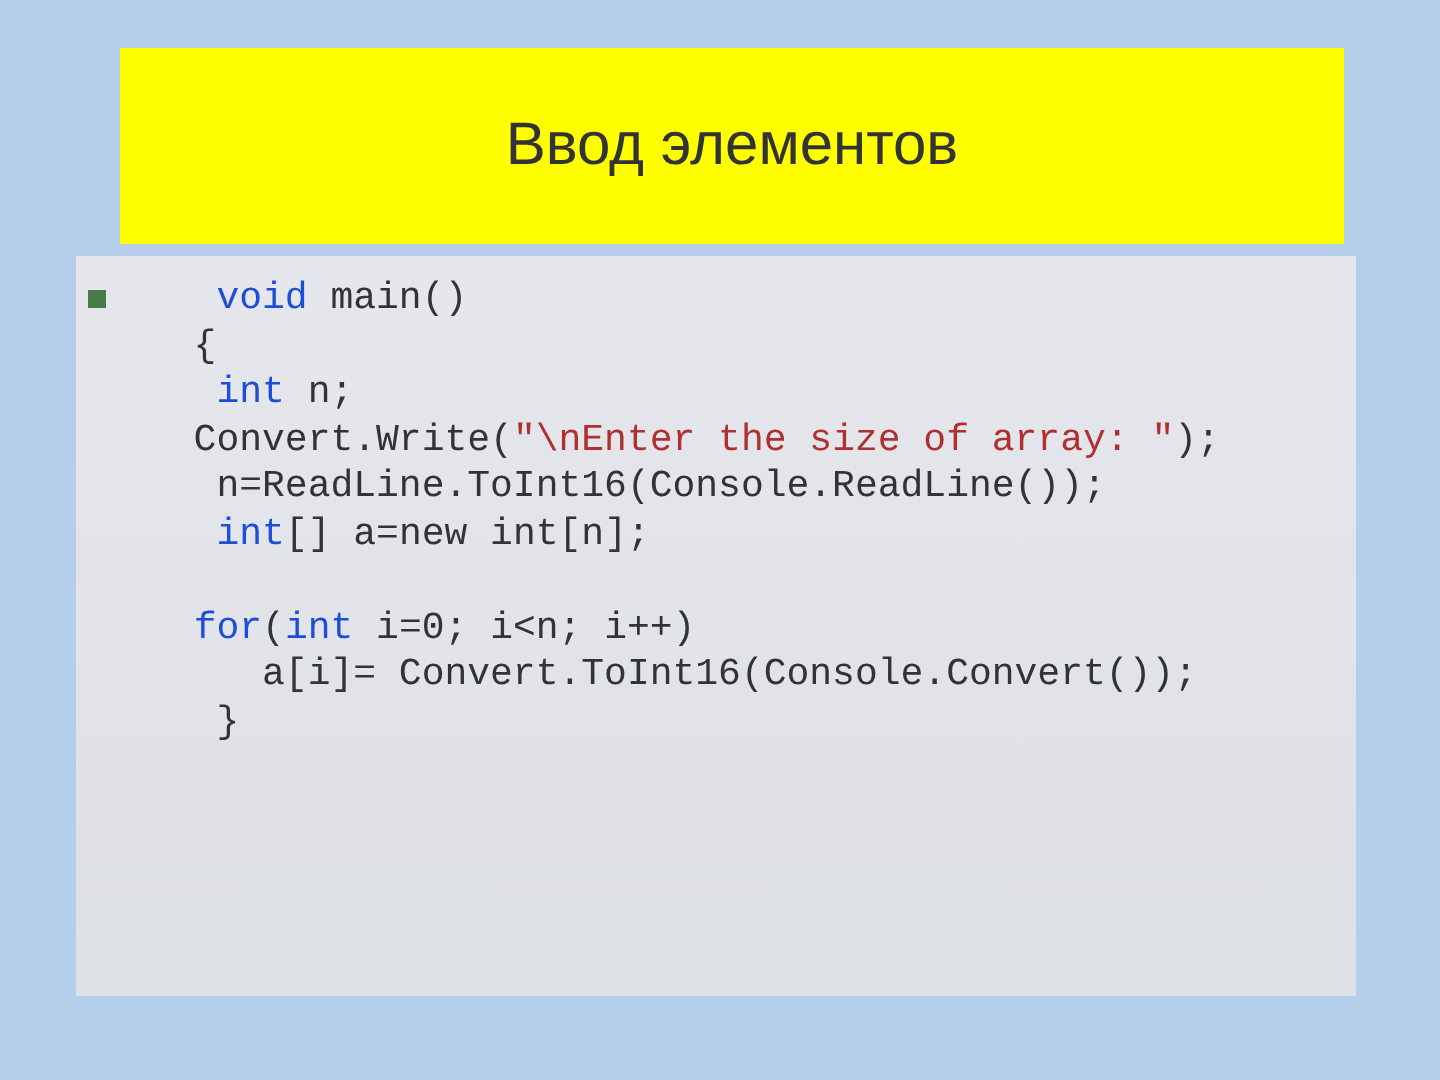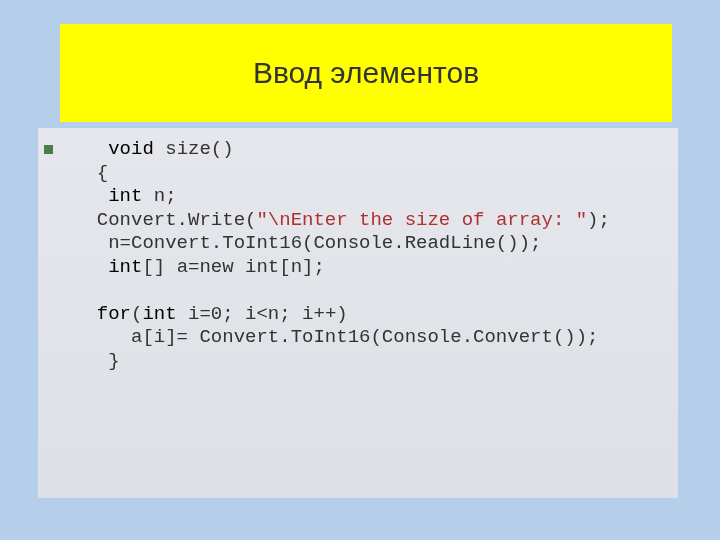--- a/index.html
+++ b/index.html
@@ -54,40 +54,40 @@
   .code {
     position: absolute;
     left: 74px;
     top: 138px;
     font-family: "Courier New", monospace;
     font-size: 19px;
     line-height: 23.5px;
     color: #333333;
     white-space: pre;
   }
-  .kw { color: #000000; }
+  .kw { color: #1d4ed8; }
   .str { color: #b03030; }
 </style>
 </head>
 <body>
 
 <div class="slide">
 
   <div class="title-bar">
     <div class="title-text">Ввод элементов</div>
   </div>
 
   <div class="code-box"></div>
 
   <div class="bullet"></div>
 
-  <div class="code"><span>   </span><span class="kw">void</span><span> size()</span>
+  <div class="code"><span>   </span><span class="kw">void</span><span> main()</span>
 <span>  {</span>
 <span>   </span><span class="kw">int</span><span> n;</span>
 <span>  Convert.Write(</span><span class="str">"\nEnter the size of array: "</span><span>);</span>
-<span>   n=Convert.ToInt16(Console.ReadLine());</span>
+<span>   n=ReadLine.ToInt16(Console.ReadLine());</span>
 <span>   </span><span class="kw">int</span><span>[] a=new int[n];</span>
 <span></span>
 <span>  </span><span class="kw">for</span><span>(</span><span class="kw">int</span><span> i=0; i&lt;n; i++)</span>
 <span>     a[i]= Convert.ToInt16(Console.Convert());</span>
 <span>   }</span></div>
 
 </div>
 
 </body></html>

